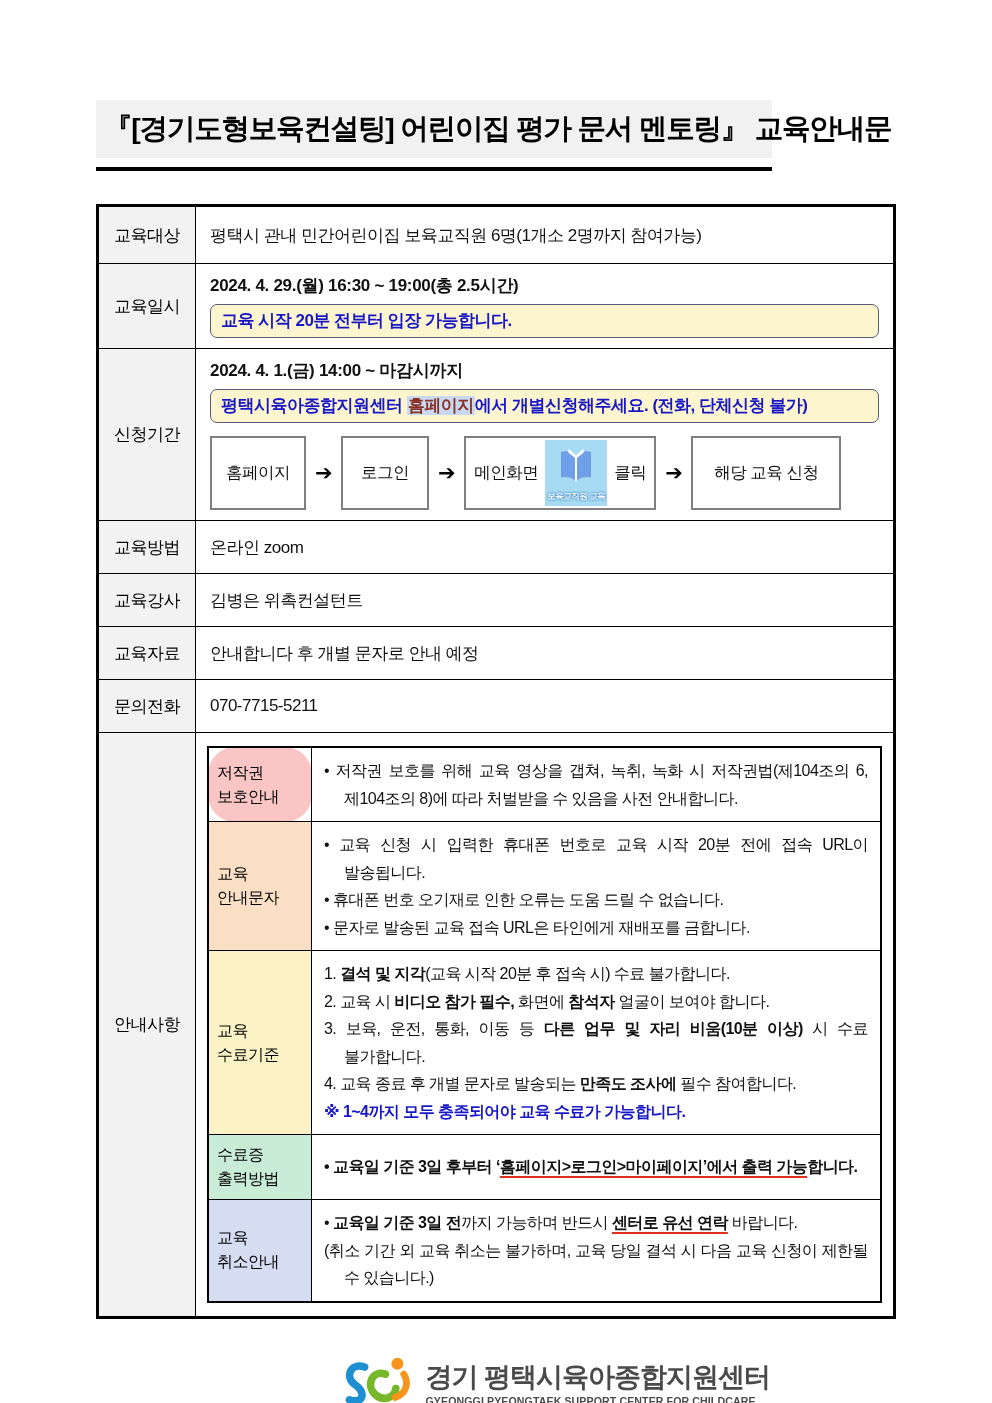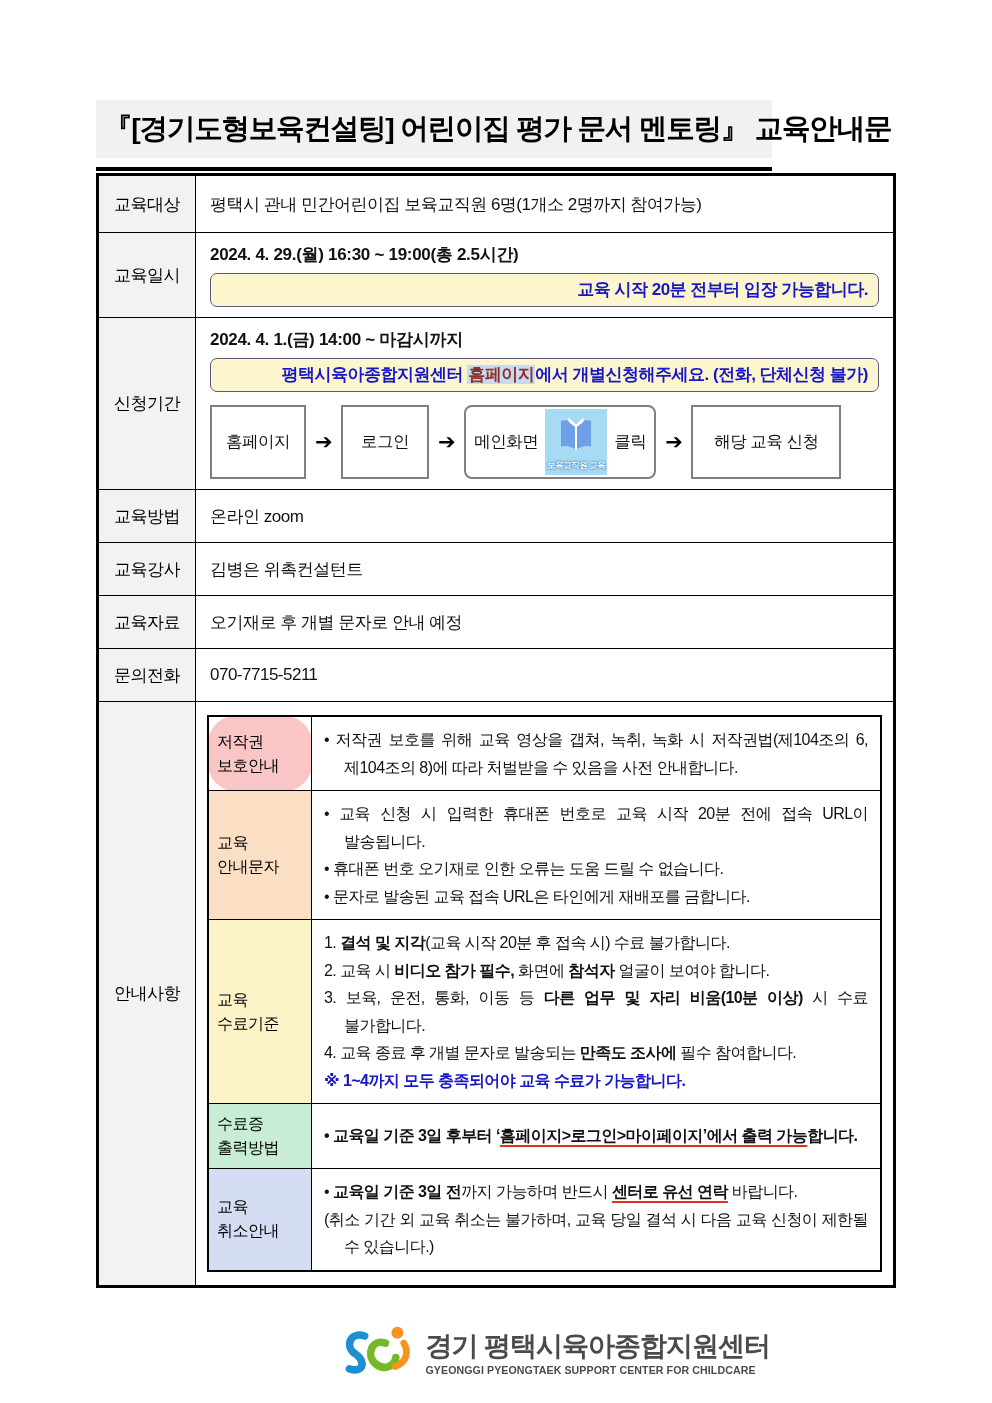--- a/index.html
+++ b/index.html
@@ -17,57 +17,57 @@
     padding:10px 6px 10px 8px;
   }
   .title-block h1{
     margin:0;font-size:28.5px;font-weight:800;letter-spacing:-1.2px;
     color:#000;white-space:nowrap;
   }
   .title-rule{height:4px;background:#000;margin-top:9px;}
 
   
   table.main{
-    width:800px;margin-top:2px;border-collapse:collapse;
+    width:800px;margin-top:33px;border-collapse:collapse;
     border:3px solid #000;table-layout:fixed;
   }
   table.main td{border:1.8px solid #000;vertical-align:middle;}
   td.lbl{
     width:94px;background:var(--label_bg,#f2f2f2);
     text-align:center;font-size:17px;letter-spacing:-0.5px;color:#000;
   }
   td.val{
     padding:10px 14px;font-size:17px;letter-spacing:-0.5px;
     word-break:keep-all;
   }
   .row-target td.val{height:36px;}
   .row-simple td.val{height:32px;}
   .line-strong{font-weight:600;letter-spacing:-0.3px;}
 
   
   .note-box{
     display:block;margin-top:7px;background:var(--note_bg,#fdf5cd);
     border:1.6px solid var(--note_border,#5a5a78);border-radius:7px;
     padding:4px 10px 5px 10px;color:var(--accent_blue,#1717c8);
-    font-weight:700;font-size:17px;letter-spacing:-0.5px;text-align:right;
+    font-weight:700;font-size:17px;letter-spacing:-0.5px;
   }
   .note-em{
     color:var(--em_text,#8b3226);background:var(--em_bg,#c9d9f1);
     padding:0 1px;font-weight:800;
   }
 
   
   .flow{display:flex;align-items:center;margin-top:13px;gap:9px;}
   .fbox{
     border:2px solid #7f7f7f;height:70px;background:#fff;
     display:flex;align-items:center;justify-content:center;
     font-size:16.5px;letter-spacing:-0.5px;padding:0 9px;flex:0 0 auto;
   }
   .farrow{font-size:21px;font-weight:700;color:#000;flex:0 0 auto;}
-  .fbox-main{gap:7px;padding:0 8px;border-radius:8px;}
+  .fbox-main{gap:7px;padding:0 8px;}
   .tile{
     width:62px;height:66px;background:var(--icon_tile,#a7dbf3);
     position:relative;display:flex;align-items:flex-start;justify-content:center;
     flex:0 0 auto;
   }
   .tile svg{margin-top:7px;}
   .tile-cap{
     position:absolute;left:0;right:0;bottom:3px;text-align:center;
     font-size:8.5px;font-weight:800;color:#fff;letter-spacing:-0.5px;
     text-shadow:0 0 2px #2277bb,0 0 2px #2277bb;white-space:nowrap;
@@ -175,21 +175,21 @@
       <tr class="row-simple">
         <td class="lbl">교육방법</td>
         <td class="val">온라인 zoom</td>
       </tr>
       <tr class="row-simple">
         <td class="lbl">교육강사</td>
         <td class="val">김병은 위촉컨설턴트</td>
       </tr>
       <tr class="row-simple">
         <td class="lbl">교육자료</td>
-        <td class="val">오기재로 후 개별 문자로 안내 예정</td>
+        <td class="val">안내합니다 후 개별 문자로 안내 예정</td>
       </tr>
       <tr class="row-simple">
         <td class="lbl">문의전화</td>
         <td class="val">070-7715-5211</td>
       </tr>
 
       <tr>
         <td class="lbl">안내사항</td>
         <td class="notice-cell">
           <table class="inner">

